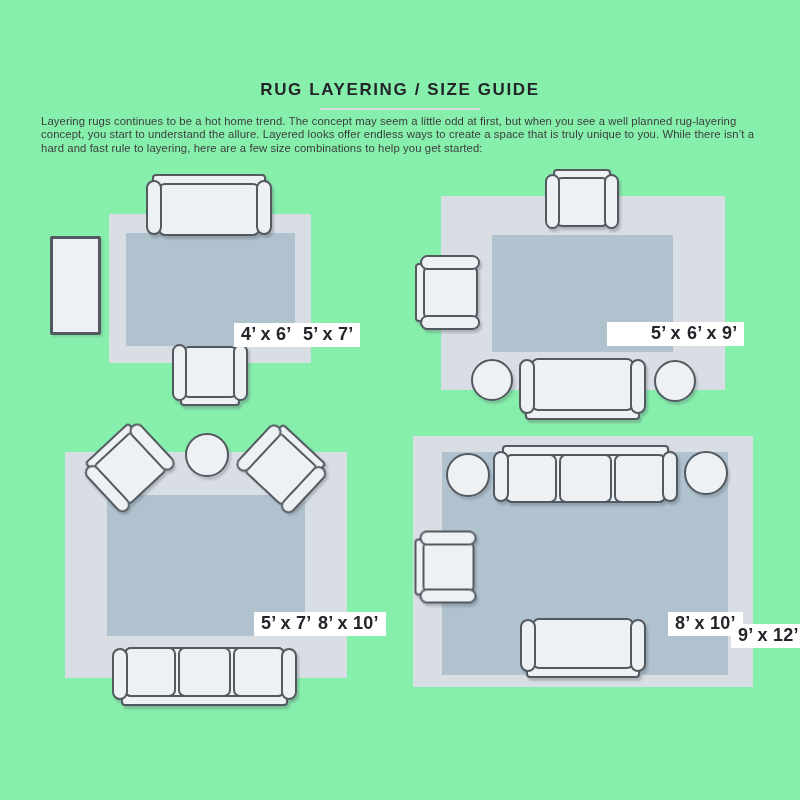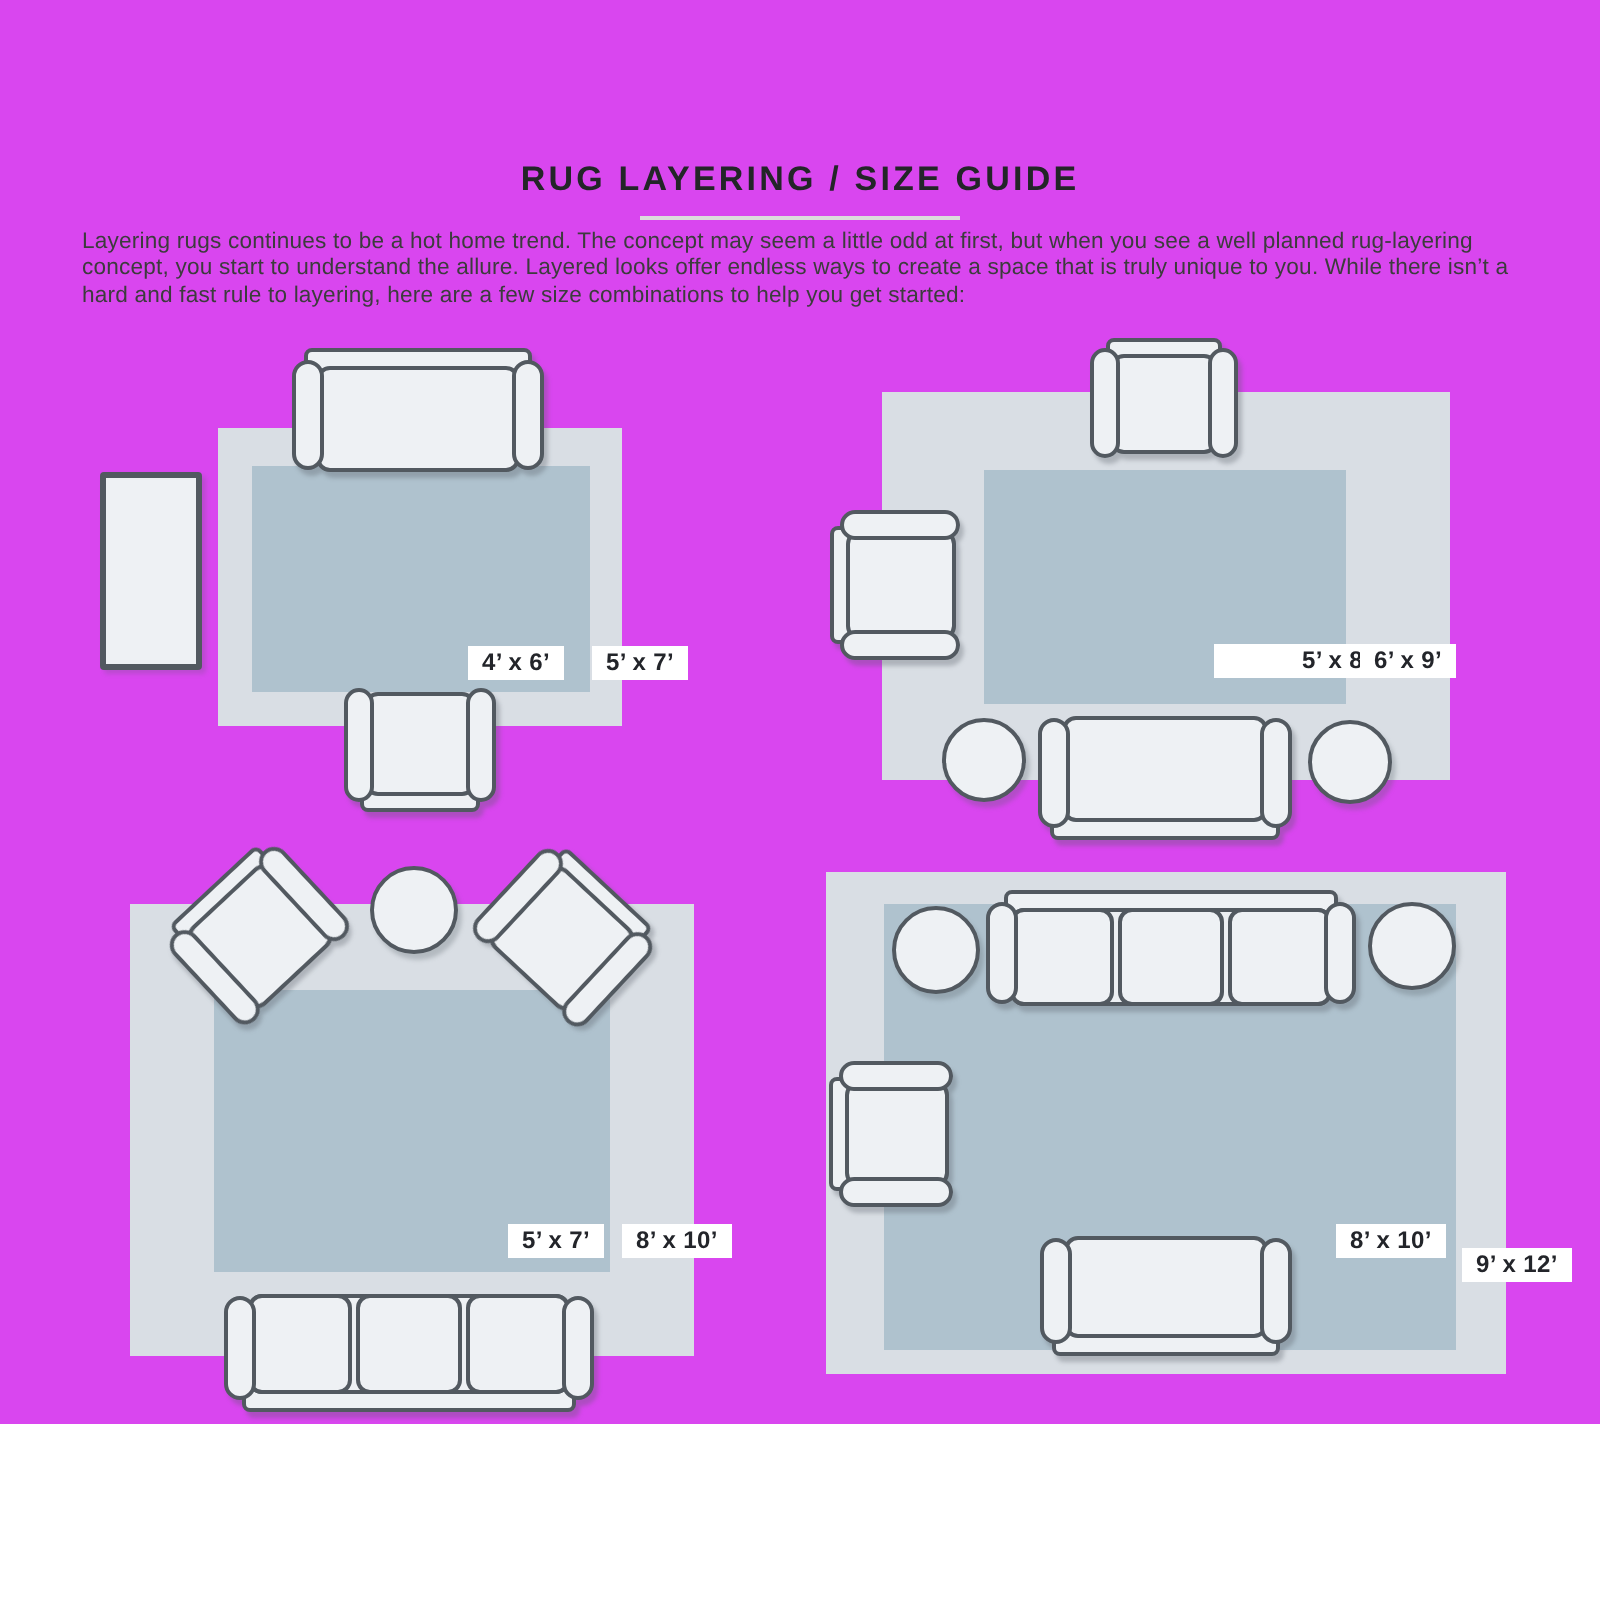--- a/index.html
+++ b/index.html
@@ -1,17 +1,17 @@
 <!DOCTYPE html>
 <html><head>
 <meta charset="utf-8">
 <style>
   html,body{margin:0;padding:0;background:#ffffff;}
   .canvas{
-    position:relative;width:800px;height:712px;background:#d946ef;overflow:hidden;
+    position:relative;width:800px;height:800px;background:#86efac;overflow:hidden;
     font-family:"Liberation Sans",sans-serif;
     --rug-base:#d9dee4;--rug-top:#afc2ce;--furn-fill:#eef1f4;--furn-line:#525960;--label-color:#23252a;
   }
   .page-title{position:absolute;top:80px;left:0;width:100%;text-align:center;
     font-size:17px;font-weight:700;letter-spacing:1.6px;color:#232528;margin:0;}
   .title-divider{position:absolute;top:108px;left:320px;width:160px;height:2px;background:#dcdcdc;}
   .intro{position:absolute;top:115px;left:41px;width:722px;margin:0;
     font-size:11.3px;line-height:13.4px;color:#3c3c3c;letter-spacing:0.1px;}
 
   .rug{position:absolute;}
@@ -34,21 +34,21 @@
   .face-up{transform:rotate(180deg);filter:drop-shadow(-2px -3px 1px rgba(84,92,99,0.33));}
   .face-right{transform:rotate(-90deg);filter:drop-shadow(-3px 2px 1px rgba(84,92,99,0.33));}
 
   .round-table{position:absolute;border-radius:50%;background:var(--furn-fill);
     border:2px solid var(--furn-line);box-sizing:border-box;
     filter:drop-shadow(2px 3px 1px rgba(84,92,99,0.28));}
   .rect-table{position:absolute;background:var(--furn-fill);border:3px solid var(--furn-line);
     box-sizing:border-box;border-radius:2px;filter:drop-shadow(2px 2px 1px rgba(84,92,99,0.22));}
 
   .size-label{position:absolute;background:#ffffff;color:var(--label-color);
-    font-size:12px;font-weight:700;padding:1px 7px 2px;white-space:nowrap;z-index:10;letter-spacing:0.2px;}
+    font-size:18px;font-weight:700;padding:1px 7px 2px;white-space:nowrap;z-index:10;letter-spacing:0.2px;}
 </style>
 </head>
 <body>
 
 <div class="canvas" style="--rug-base: #d9dee4; --rug-top: #afc2ce; --furn-fill: #eef1f4; --furn-line: #525960; --label-color: #23252a;">
 
   <h1 class="page-title">RUG LAYERING / SIZE GUIDE</h1>
   <div class="title-divider"></div>
   <p class="intro">Layering rugs continues to be a hot home trend. The concept may seem a little odd at first, but when you see a well planned rug-layering concept, you start to understand the allure. Layered looks offer endless ways to create a space that is truly unique to you. While there isn’t a hard and fast rule to layering, here are a few size combinations to help you get started:</p>
 

